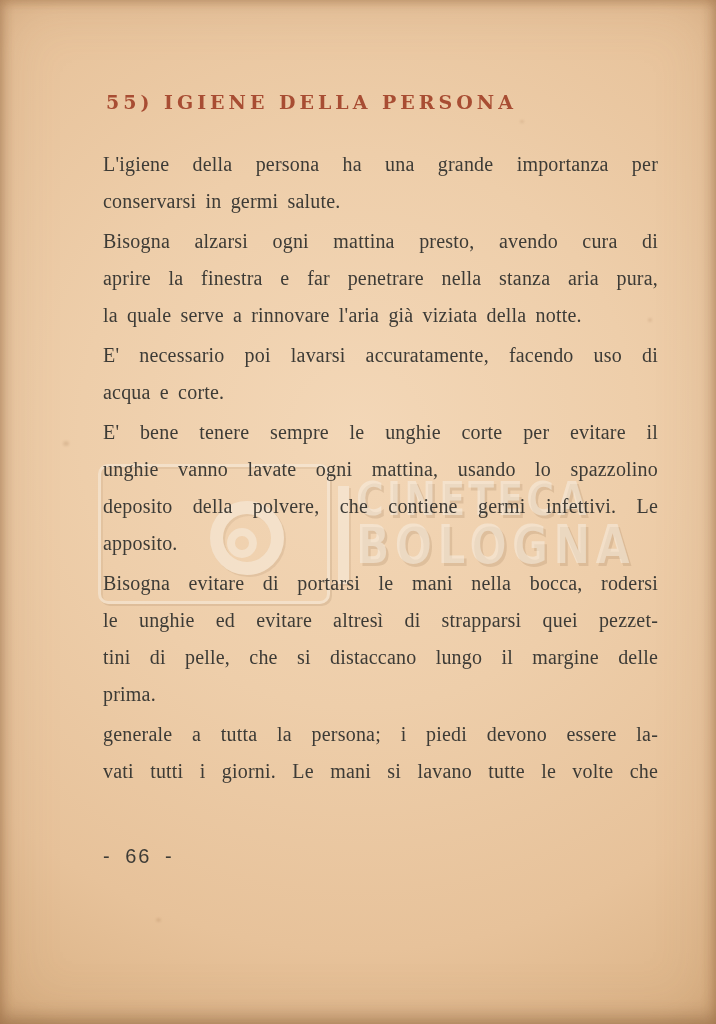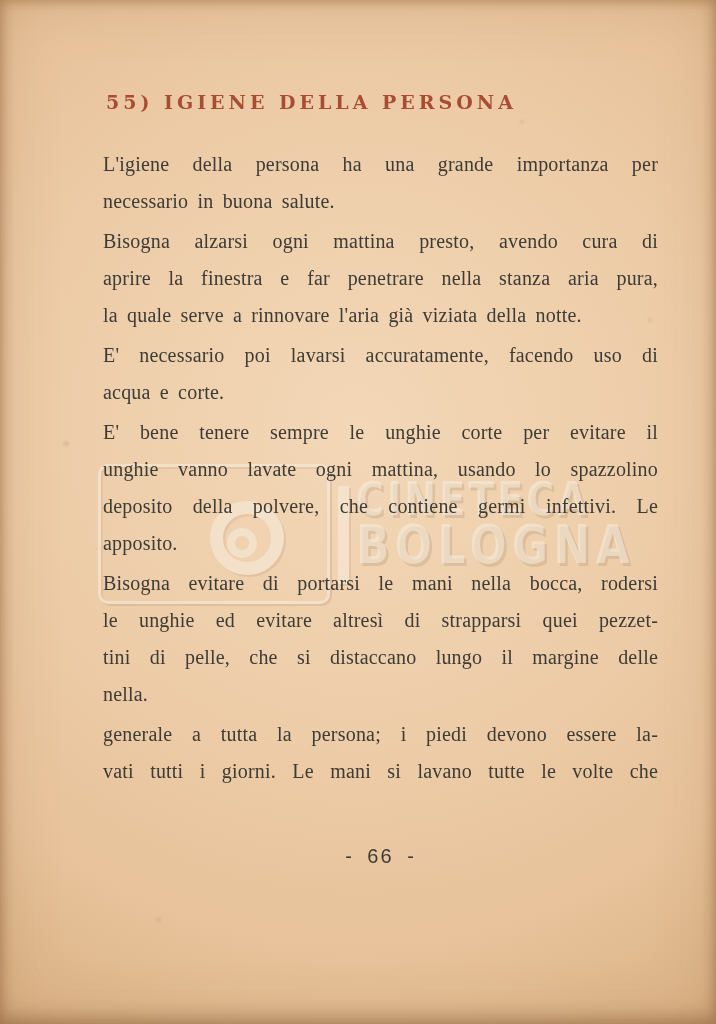--- a/index.html
+++ b/index.html
@@ -58,21 +58,21 @@
     letter-spacing:.2px;
   }
   .pline.last{
     text-align-last:left;
     word-spacing:4px;
   }
 
   .page-number{
     position:absolute;
     left:103px;top:845px;width:555px;
-    text-align:center;
+    text-align:left;
     font-size:20px;
     letter-spacing:2px;
     word-spacing:6px;
     color:var(--ink-color,#3d3b36);
     z-index:3;
   }
 
   
   .watermark{position:absolute;left:95px;top:456px;width:515px;height:158px;z-index:1;}
   .wm-frame{
@@ -131,42 +131,42 @@
       <span class="wm-line1">CINETECA</span>
       <span class="wm-line2">BOLOGNA</span>
     </div>
   </div>
 
   <h1 class="title">55) IGIENE DELLA PERSONA</h1>
 
   <main class="body-text" id="body-text">
       <div class="para">
         <div class="pline">L'igiene della persona ha una grande importanza per</div>
-        <div class="pline last">necessario in buona salute.</div>
+        <div class="pline last">conservarsi in germi salute.</div>
       </div>
       <div class="para">
         <div class="pline">Bisogna alzarsi ogni mattina presto, avendo cura di</div>
         <div class="pline">aprire la finestra e far penetrare nella stanza aria pura,</div>
         <div class="pline last">la quale serve a rinnovare l'aria già viziata della notte.</div>
       </div>
       <div class="para">
         <div class="pline">E' necessario poi lavarsi accuratamente, facendo uso di</div>
         <div class="pline last">acqua e corte.</div>
       </div>
       <div class="para">
         <div class="pline">E' bene tenere sempre le unghie corte per evitare il</div>
         <div class="pline">unghie vanno lavate ogni mattina, usando lo spazzolino</div>
         <div class="pline">deposito della polvere, che contiene germi infettivi. Le</div>
         <div class="pline last">apposito.</div>
       </div>
       <div class="para">
         <div class="pline">Bisogna evitare di portarsi le mani nella bocca, rodersi</div>
         <div class="pline">le unghie ed evitare altresì di strapparsi quei pezzet-</div>
         <div class="pline">tini di pelle, che si distaccano lungo il margine delle</div>
-        <div class="pline last">nella.</div>
+        <div class="pline last">prima.</div>
       </div>
       <div class="para">
         <div class="pline">generale a tutta la persona; i piedi devono essere la-</div>
         <div class="pline">vati tutti i giorni. Le mani si lavano tutte le volte che</div>
       </div>
     </main>
 
   <div class="page-number">- 66 -</div>
 
 </div>

